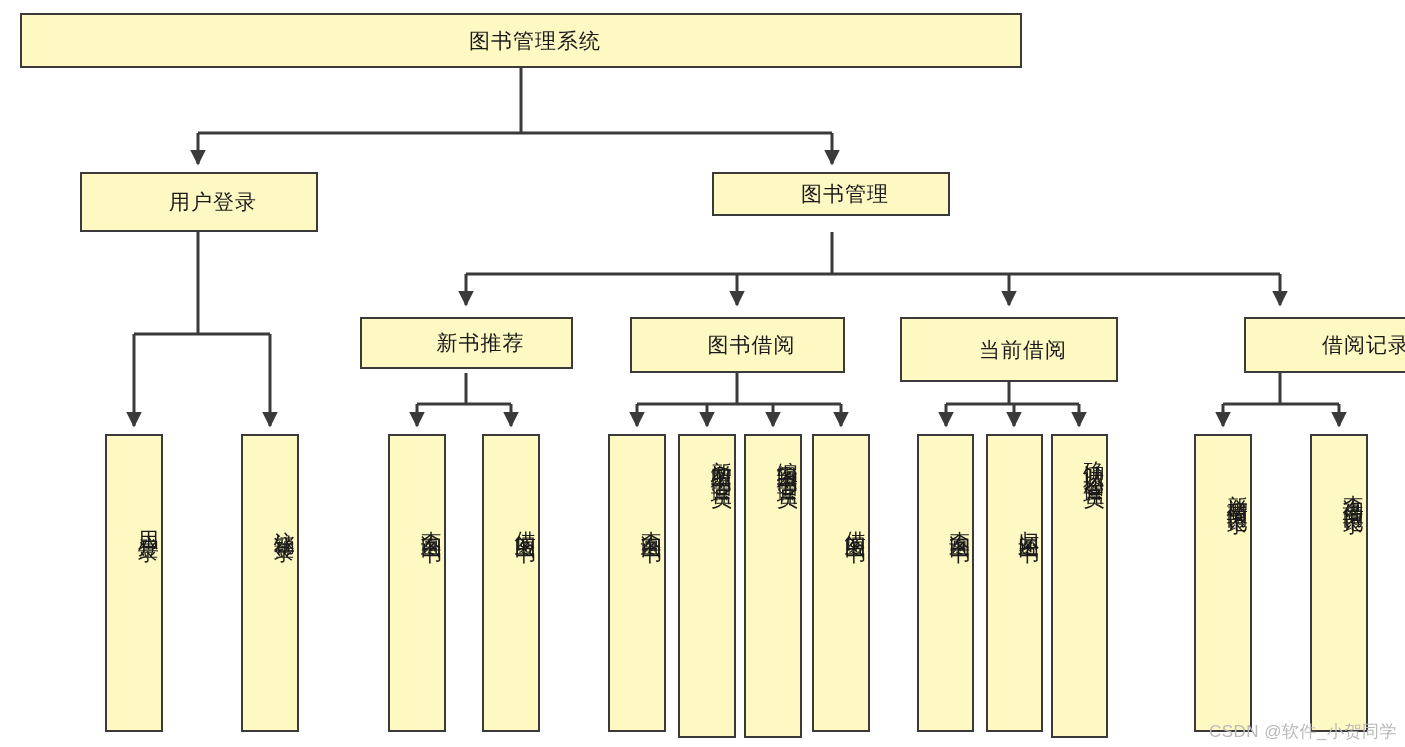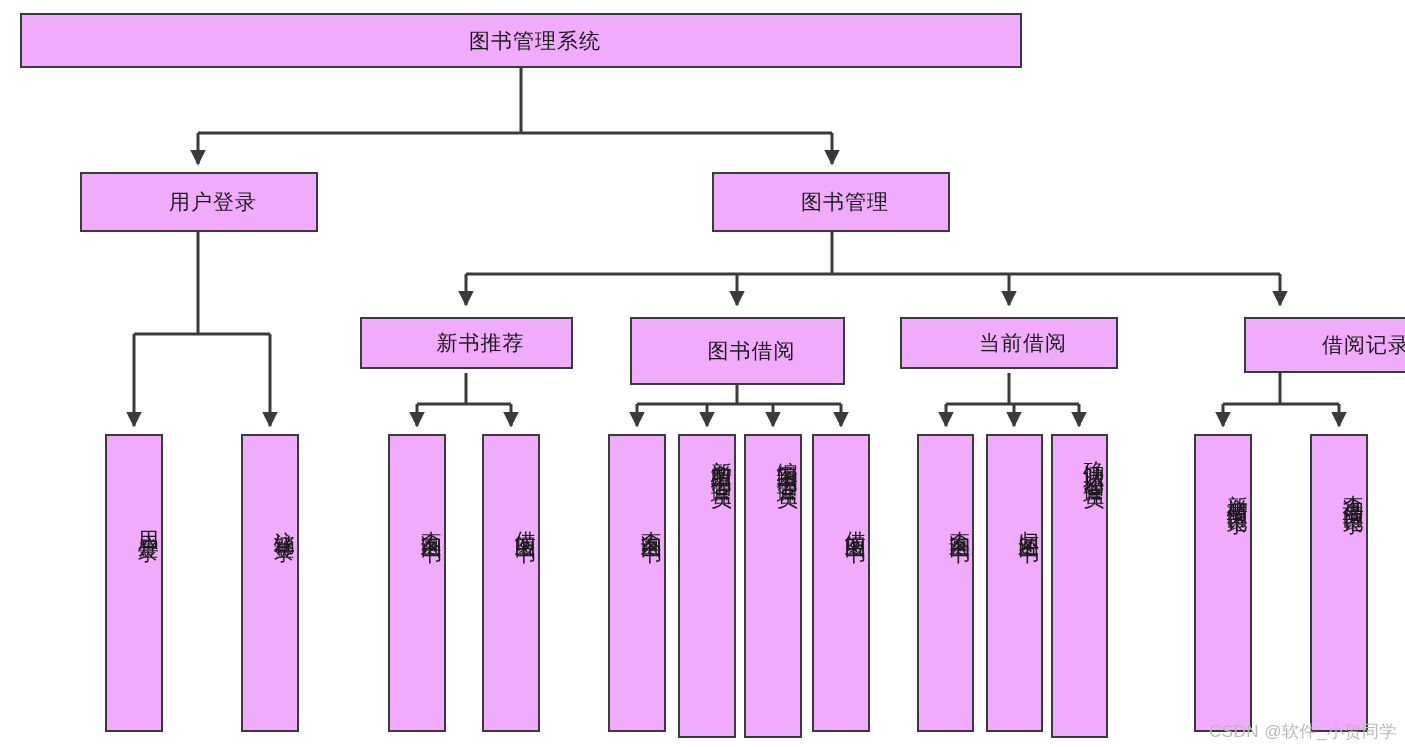--- a/index.html
+++ b/index.html
@@ -22,21 +22,21 @@
     left: 0;
     top: 0;
     width: 1405px;
     height: 747px;
     pointer-events: none;
   }
   .node {
     position: absolute;
     box-sizing: border-box;
     border: 2px solid #3a3a3a;
-    background: #f0abfc;
+    background: #fef9c3;
     display: flex;
     align-items: center;
     justify-content: center;
     color: #1a1a1a;
     z-index: 2;
     padding-left: 28px;
   }
   .node.h {
     font-size: 21px;
     letter-spacing: 1px;
@@ -124,31 +124,31 @@
     </g>
   </svg>
 
   <div class="node h" style="left:20px; top:13px; width:1002px; height:55px;">
     <span class="label-h">图书管理系统</span>
   </div>
 
   <div class="node h" style="left:80px; top:172px; width:238px; height:60px;">
     <span class="label-h">用户登录</span>
   </div>
-  <div class="node h" style="left:712px; top:172px; width:238px; height:60px;">
+  <div class="node h" style="left:712px; top:172px; width:238px; height:44px;">
     <span class="label-h">图书管理</span>
   </div>
 
   <div class="node h" style="left:360px; top:317px; width:213px; height:52px;">
     <span class="label-h">新书推荐</span>
   </div>
-  <div class="node h" style="left:630px; top:317px; width:215px; height:68px;">
+  <div class="node h" style="left:630px; top:317px; width:215px; height:56px;">
     <span class="label-h">图书借阅</span>
   </div>
-  <div class="node h" style="left:900px; top:317px; width:218px; height:52px;">
+  <div class="node h" style="left:900px; top:317px; width:218px; height:65px;">
     <span class="label-h">当前借阅</span>
   </div>
   <div class="node h" style="left:1244px; top:317px; width:216px; height:56px;">
     <span class="label-h">借阅记录</span>
   </div>
 
   <div class="node v" style="left:105px; top:434px; width:58px; height:298px; padding-top:78px;">
     <span class="label-v">用户登录</span>
   </div>
   <div class="node v" style="left:241px; top:434px; width:58px; height:298px; padding-top:78px;">

